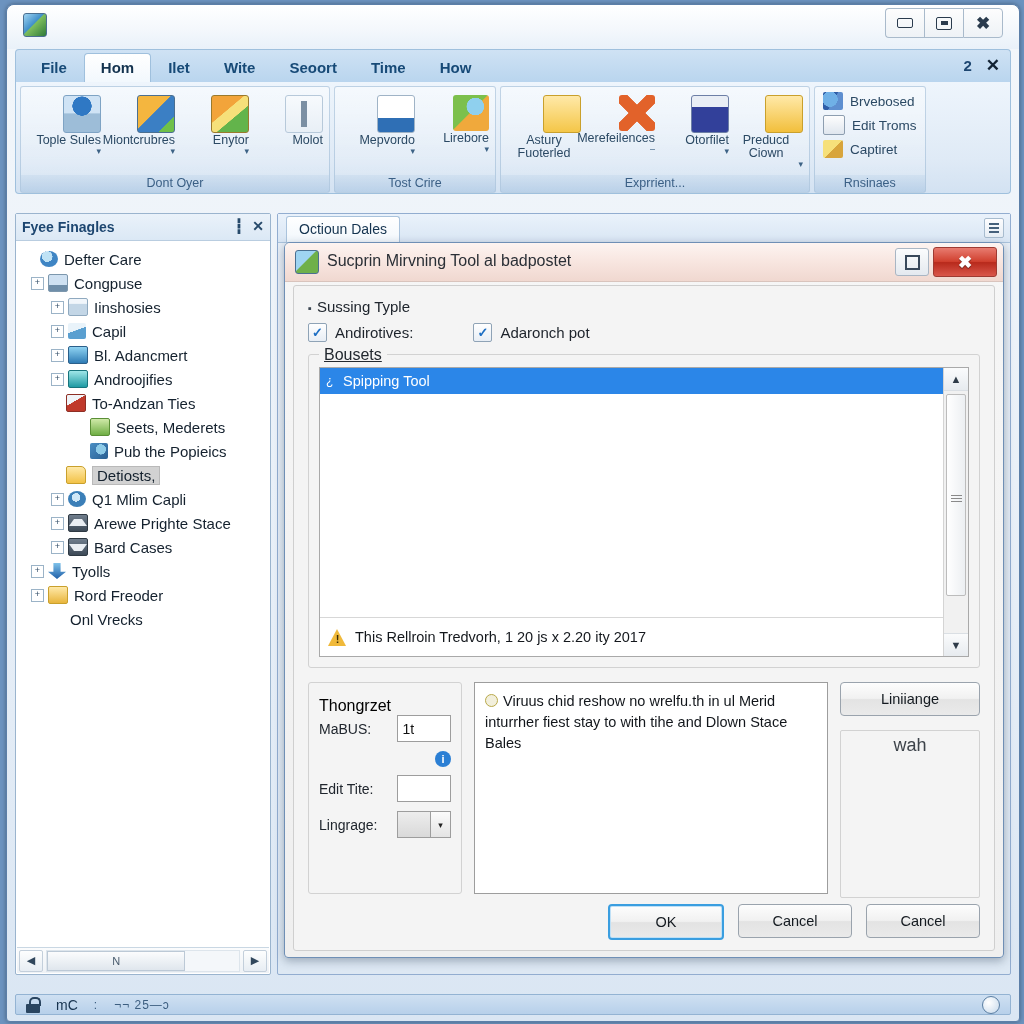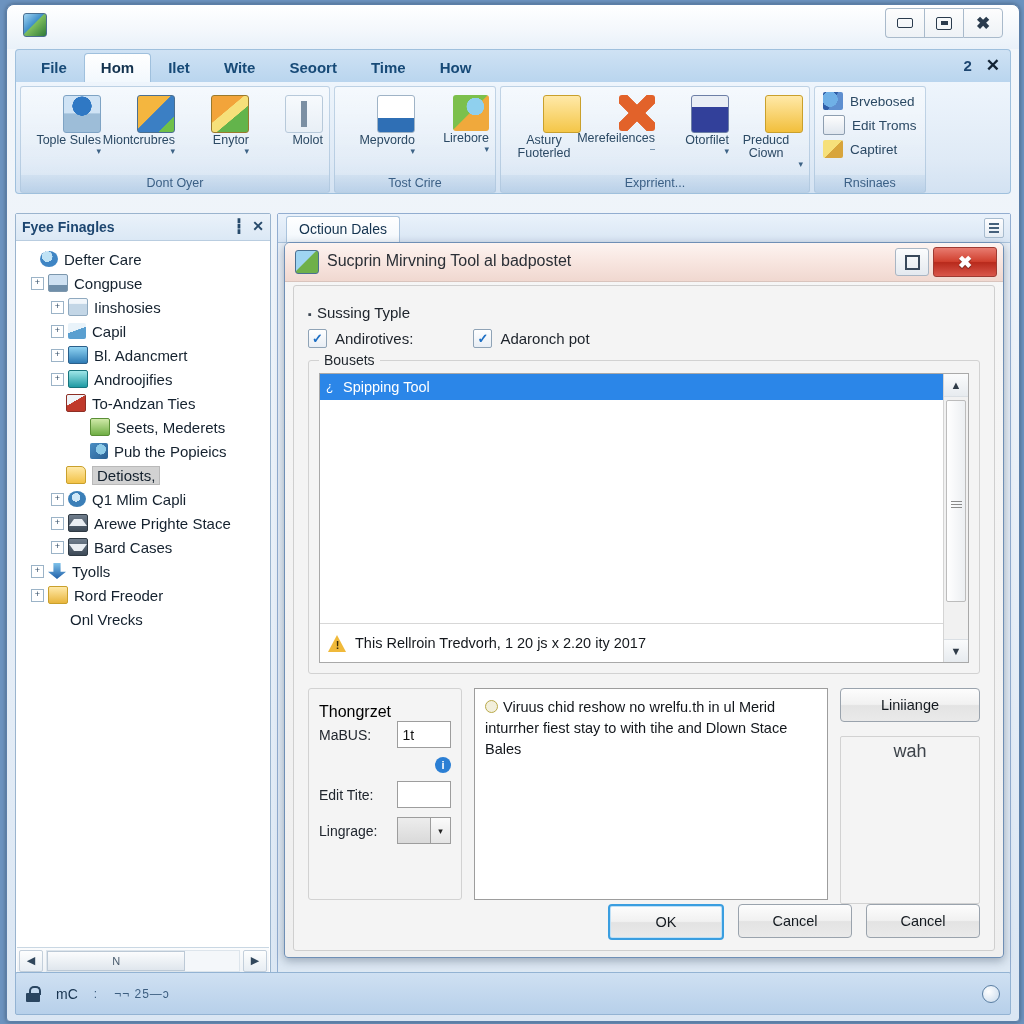--- a/index.html
+++ b/index.html
@@ -217,29 +217,29 @@
   .dlg-btns{position:absolute;right:6px;top:4px;display:flex;gap:4px;align-items:center;}
   .dlg-restore{width:32px;height:26px;border:1px solid #a9b6c4;border-radius:3px;
     background:linear-gradient(180deg,#fbfcfd,#e4e9ef);display:flex;align-items:center;justify-content:center;}
   .dlg-restore i{width:11px;height:11px;border:2px solid #38485a;}
   .dlg-close{width:62px;height:28px;border:1px solid #9e3a32;border-radius:3px;
     background:linear-gradient(180deg,#e87c70 0%,#d0402f 48%,#b82a1c 52%,#d9564a 100%);
     display:flex;align-items:center;justify-content:center;color:#fff;font-size:17px;font-weight:700;
     text-shadow:0 1px 1px rgba(0,0,0,.5);}
   .dlg-body{position:absolute;left:8px;right:8px;top:42px;bottom:6px;
     background:#f4f4f4;border:1px solid #cfcfcf;border-radius:3px;box-sizing:border-box;padding:10px 14px;}
-  .sec-title{font-size:15px;color:#20262e;margin:8px 0 8px;}
+  .sec-title{font-size:15px;color:#20262e;margin:2px 0 8px;}
   .sec-title .bullet{font-size:11px;margin-right:5px;color:#3a4450;}
   .cbrow{display:flex;align-items:center;gap:60px;margin-bottom:12px;}
   .cb{display:flex;align-items:center;gap:8px;font-size:15px;color:#1d2élow;color:#1d232b;}
   .cbox{width:17px;height:17px;border:1px solid #8fa3b6;border-radius:2px;
     background:linear-gradient(180deg,#ffffff,#e8eef5);
     display:flex;align-items:center;justify-content:center;color:#1d6fc4;font-size:13px;font-weight:700;}
   .grp{border:1px solid #d2d2d2;border-radius:3px;position:relative;padding:12px 10px 10px;margin-top:6px;}
-  .grp > .glegend{position:absolute;top:-9px;left:10px;background:#f4f4f4;padding:0 5px;font-size:14px;color:#22282f;}
+  .grp > .glegend{position:absolute;top:-9px;left:10px;background:#f4f4f4;padding:0 5px;font-size:16px;color:#22282f;text-decoration:underline;}
   .listwrap{position:relative;height:290px;border:1px solid #a9a9a9;background:#fff;box-sizing:border-box;}
   .list{position:absolute;left:0;top:0;right:24px;bottom:40px;overflow:hidden;}
   .lrow{height:26px;display:flex;align-items:center;padding:0 6px;font-size:14.5px;color:#101418;}
   .lrow.selected{background:#2b86e8;color:#fff;}
   .lrow .licon{width:13px;margin-right:4px;font-size:12px;}
   .warnrow{
     position:absolute;left:0;right:24px;bottom:0;height:39px;border-top:1px solid #d7d7d7;
     display:flex;align-items:center;gap:8px;padding:0 8px;font-size:14.5px;color:#14181d;box-sizing:border-box;
   }
   .warn-ico{width:19px;height:17px;position:relative;flex:0 0 auto;}
@@ -278,21 +278,21 @@
     display:flex;align-items:center;justify-content:center;font-size:14.5px;color:#141a20;
   }
   .prevbox{height:166px;border:1px solid #d2d2d2;border-radius:2px;position:relative;background:#f4f4f4;}
   .prevbox .plabel{position:absolute;top:4px;left:0;right:0;text-align:center;font-size:18px;color:#3d434a;}
   .footer{position:absolute;left:14px;right:14px;bottom:10px;display:flex;justify-content:flex-end;gap:14px;}
   .btn.wide{width:112px;}
   .btn.default{border:2px solid #3a9ee0;box-shadow:0 0 0 1px #bfe0f6 inset;}
 
   
   .statusbar{
-    position:absolute;left:8px;right:8px;bottom:6px;height:43px;
+    position:absolute;left:8px;right:8px;bottom:6px;height:21px;
     background:linear-gradient(180deg,#cfe0f2,#b7d0ea);
     border:1px solid #93b3d3;border-radius:2px;display:flex;align-items:center;
     padding:0 10px;box-sizing:border-box;gap:16px;
   }
   .lock{width:14px;height:16px;position:relative;}
   .lock:before{content:"";position:absolute;left:3px;top:0;width:8px;height:7px;border:2px solid #2a4560;border-bottom:none;border-radius:5px 5px 0 0;}
   .lock:after{content:"";position:absolute;left:0;bottom:0;width:14px;height:9px;background:#2a4560;border-radius:1px;}
   .st-text{font-size:14px;color:#17334f;}
   .st-dim{font-size:12px;color:#3c5e80;letter-spacing:1px;}
   .st-right{margin-left:auto;display:flex;align-items:center;gap:10px;}

